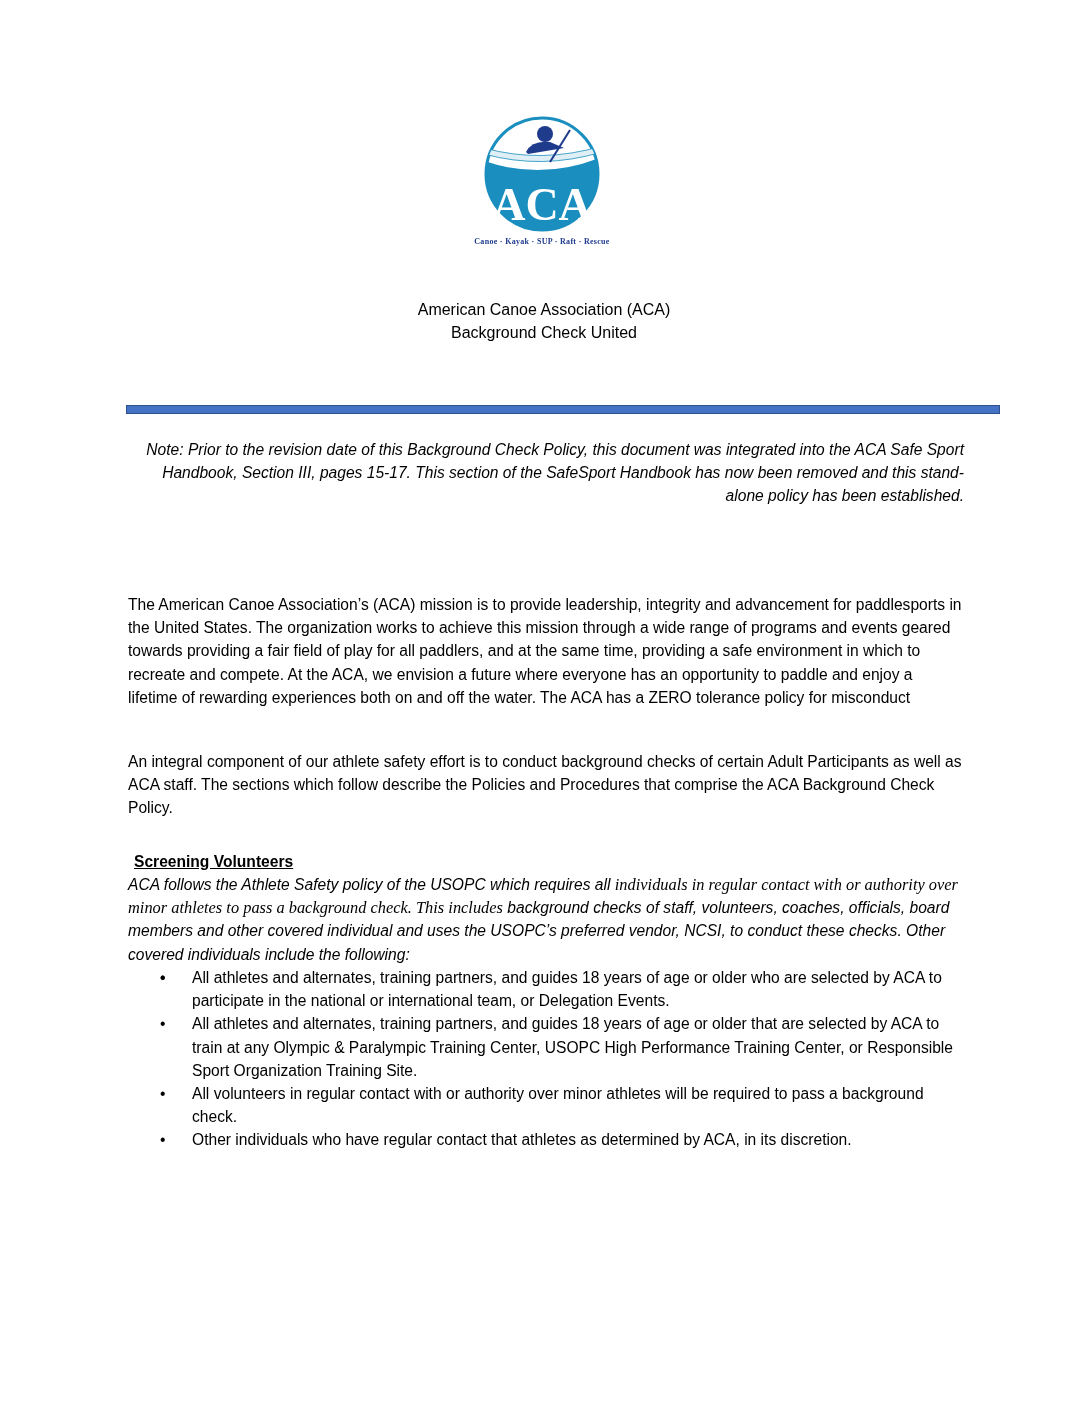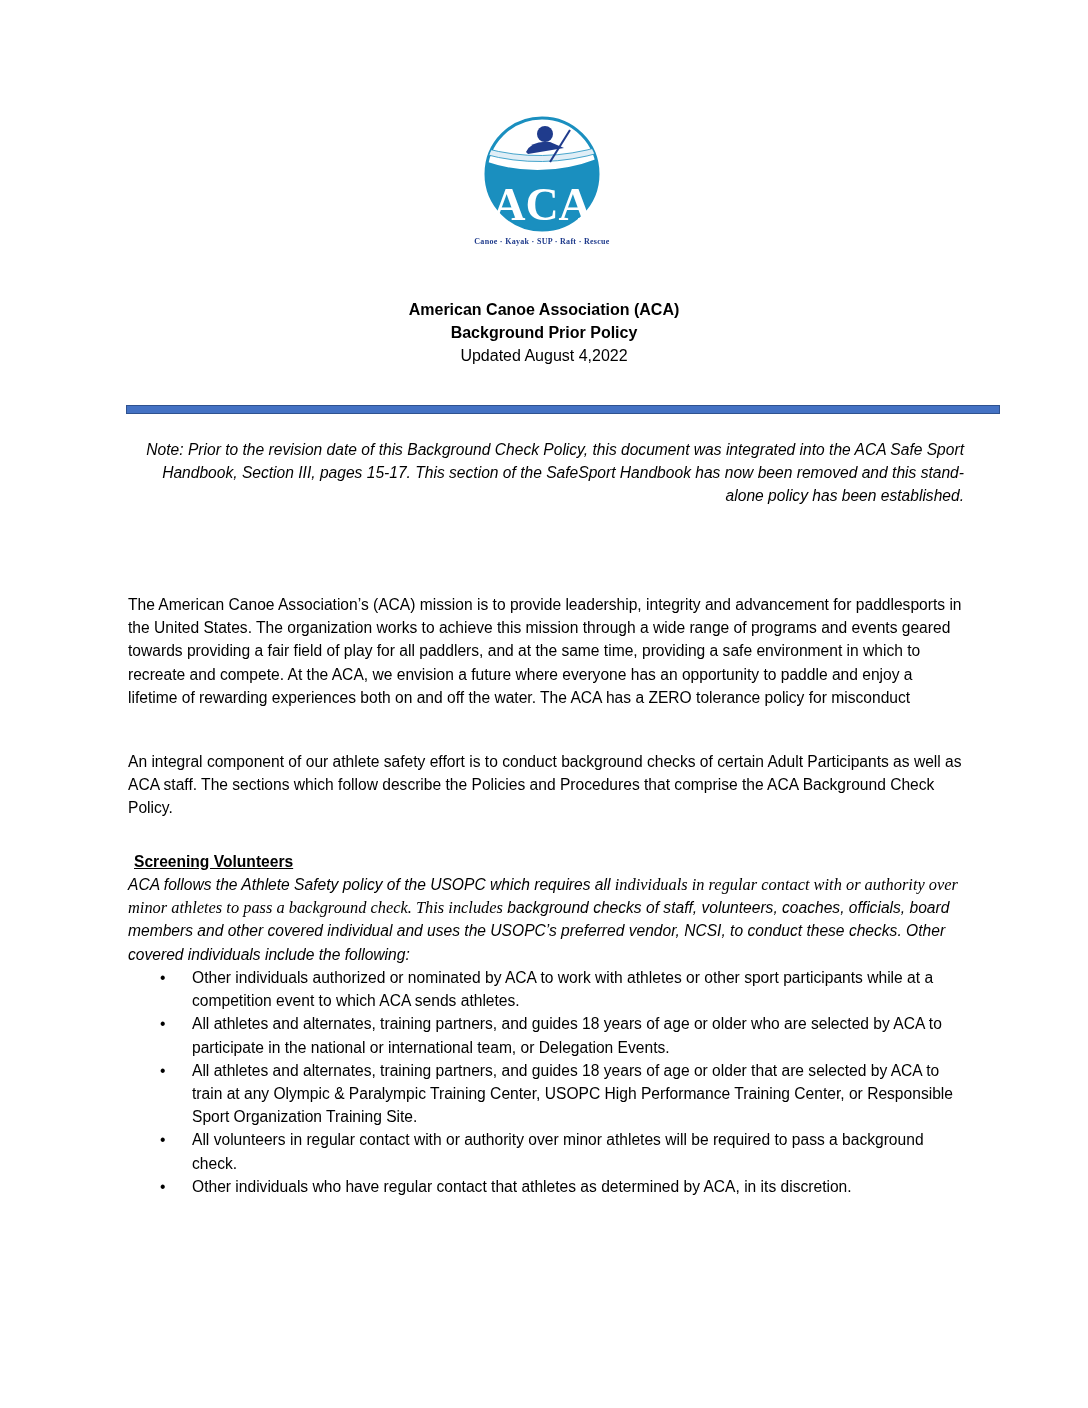--- a/index.html
+++ b/index.html
@@ -2,21 +2,21 @@
 <html><head>
 <meta charset="utf-8">
 <style>
   html, body { margin: 0; padding: 0; background: #ffffff; }
   body { width: 1088px; height: 1408px; position: relative; overflow: hidden; color: #000; }
   .page { position: absolute; left: 0; top: 0; width: 1088px; height: 1408px; }
   .logo { position: absolute; left: 472px; top: 112px; width: 140px; height: 140px; font-weight: bold; }
   .logo svg { display: block; }
   .header { position: absolute; left: 0; width: 1088px; top: 298px; text-align: center;
     font-family: "Liberation Sans", sans-serif; font-size: 16px; line-height: 23px; }
-  .header .bold { font-weight: bold; }
+  .header .bold { font-weight: normal; }
   .rule { position: absolute; left: 126px; top: 405px; width: 874px; height: 9px;
     background: #4472c4; border: 1px solid #2f528f; box-sizing: border-box; }
   .body-text { position: absolute; left: 128px; width: 836px;
     font-family: "Liberation Sans", sans-serif; font-size: 15.6px; line-height: 23.2px; }
   .note { top: 438px; font-style: italic; text-align: right; }
   .heading { font-weight: bold; text-decoration: underline; }
   .intro-h { top: 536px; }
   .intro-p1 { top: 593px; }
   .intro-p2 { top: 750px; }
   .screen-h { top: 850px; margin-left: 6px; }
@@ -47,35 +47,34 @@
       <circle cx="73" cy="22" r="8" fill="#1f3b8c"></circle>
       <path d="M54 40 Q60 28 78 30 L92 36 L56 42 Z" fill="#1f3b8c"></path>
       <line x1="98" y1="18" x2="78" y2="50" stroke="#1f3b8c" stroke-width="2"></line>
       <text x="70" y="108" text-anchor="middle" font-family="Liberation Serif, serif" font-size="46" fill="#ffffff">ACA</text>
       <text x="70" y="132" text-anchor="middle" font-family="Liberation Serif, serif" font-size="8" fill="#1f3b8c" letter-spacing="0.3">Canoe · Kayak · SUP · Raft · Rescue</text>
     </svg>
   </div>
 
   <div class="header">
     <div class="bold">American Canoe Association (ACA)</div>
-    <div class="bold">Background Prior Policy</div>
-    <div>Updated August 4,2022</div>
+    <div class="bold">Background Check United</div>
   </div>
 
   <div class="rule"></div>
 
   <div class="body-text note">Note:  Prior to the revision date of this Background Check Policy, this document was integrated into the ACA Safe Sport Handbook, Section III, pages 15-17.  This section of the SafeSport Handbook has now been removed and this stand-alone policy has been established.</div>
 
   <div class="body-text intro-p1">The American Canoe Association’s (ACA) mission is to provide leadership, integrity and advancement for paddlesports in the United States. The organization works to achieve this mission through a wide range of programs and events geared towards providing a fair field of play for all paddlers, and at the same time, providing a safe environment in which to recreate and compete. At the ACA, we envision a future where everyone has an opportunity to paddle and enjoy a lifetime of rewarding experiences both on and off the water. The ACA has a ZERO tolerance policy for misconduct</div>
   <div class="body-text intro-p2">An integral component of our athlete safety effort is to conduct background checks of certain Adult Participants as well as ACA staff.  The sections which follow describe the Policies and Procedures that comprise the ACA Background Check Policy.</div>
 
   <div class="body-text heading screen-h">Screening Volunteers</div>
   <div class="body-text screen-p"><span>ACA follows the Athlete Safety policy of the USOPC which requires all </span><span class="serif">individuals in regular contact with or authority over minor athletes to pass a background check. This includes</span><span> background checks of staff, volunteers, coaches, officials, board members and other covered individual and uses the USOPC’s preferred vendor, NCSI, to conduct these checks. Other covered individuals include the following:</span></div>
 
   <ul class="bullets">
-    <li><span class="dot">•</span><span>Other individuals authorized or nominated by ACA to work with athletes or other sport participants while at a competition event to which ACA sends athletes.</span></li>
+    <li><span class="dot">•</span></li>
     <li><span class="dot">•</span><span>All athletes and alternates, training partners, and guides 18 years of age or older who are selected by ACA to participate in the national or international team, or Delegation Events.</span></li>
     <li><span class="dot">•</span><span>All athletes and alternates, training partners, and guides 18 years of age or older that are selected by ACA to train at any Olympic &amp; Paralympic Training Center, USOPC High Performance Training Center, or Responsible Sport Organization Training Site.</span></li>
     <li><span class="dot">•</span><span>All volunteers in regular contact with or authority over minor athletes will be required to pass a background check.</span></li>
     <li><span class="dot">•</span><span>Other individuals who have regular contact that athletes as determined by ACA, in its discretion.</span></li>
   </ul>
 
 </div>
 
 </body></html>

